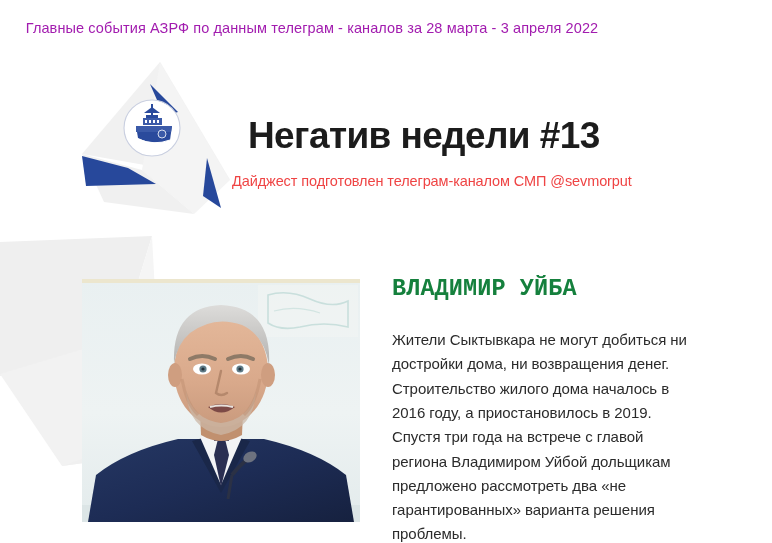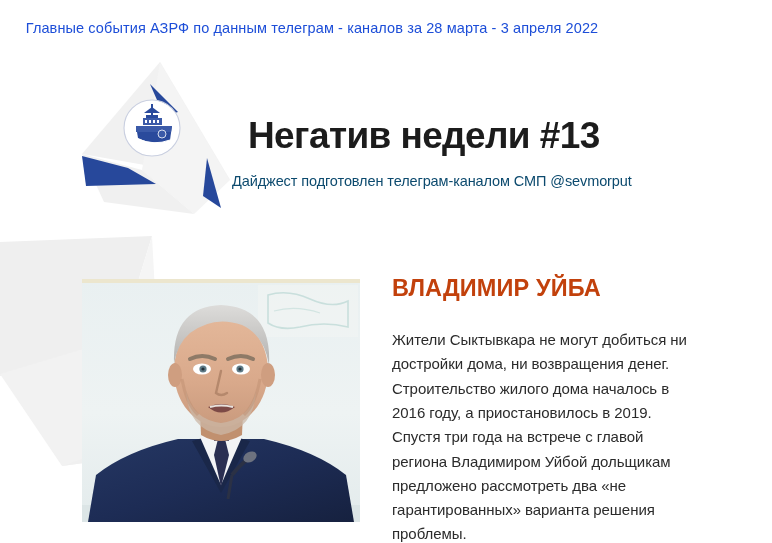--- a/index.html
+++ b/index.html
@@ -41,21 +41,21 @@
     height: 56px;
   }
   .header-caption {
     position: absolute;
     left: 0;
     top: 20px;
     width: 624px;
     text-align: center;
     font-size: 14.5px;
     letter-spacing: 0.1px;
-    color: #1d4ed8;
+    color: #a21caf;
     white-space: nowrap;
   }
 
   
   .logo-mark {
     position: absolute;
     left: 82px;
     top: 62px;
     width: 148px;
     height: 152px;
@@ -75,21 +75,21 @@
     font-weight: 700;
     letter-spacing: -0.6px;
     color: #1c1c1c;
     line-height: 1.1;
     white-space: nowrap;
   }
   .main-subtitle {
     margin: 11px 0 0 0;
     font-size: 14.5px;
     font-weight: 400;
-    color: #0c4a6e;
+    color: #ef4444;
     letter-spacing: -0.1px;
     white-space: nowrap;
   }
 
   
   .portrait {
     position: absolute;
     left: 82px;
     top: 279px;
     width: 278px;
@@ -104,23 +104,24 @@
     position: absolute;
     left: 392px;
     top: 275px;
     width: 310px;
   }
   .person-name {
     margin: 0;
     font-size: 23.5px;
     font-weight: 700;
     letter-spacing: 0.1px;
-    color: #c2410c;
+    color: #15803d;
     line-height: 1.15;
     white-space: nowrap;
+    font-family: Liberation Mono, monospace;
   }
   .person-region {
     margin: 10px 0 0 0;
     font-size: 14px;
     font-weight: 400;
     color: #9a9a9a;
     letter-spacing: 0.1px;
   }
   .person-body {
     margin: 26px 0 4px 0;

